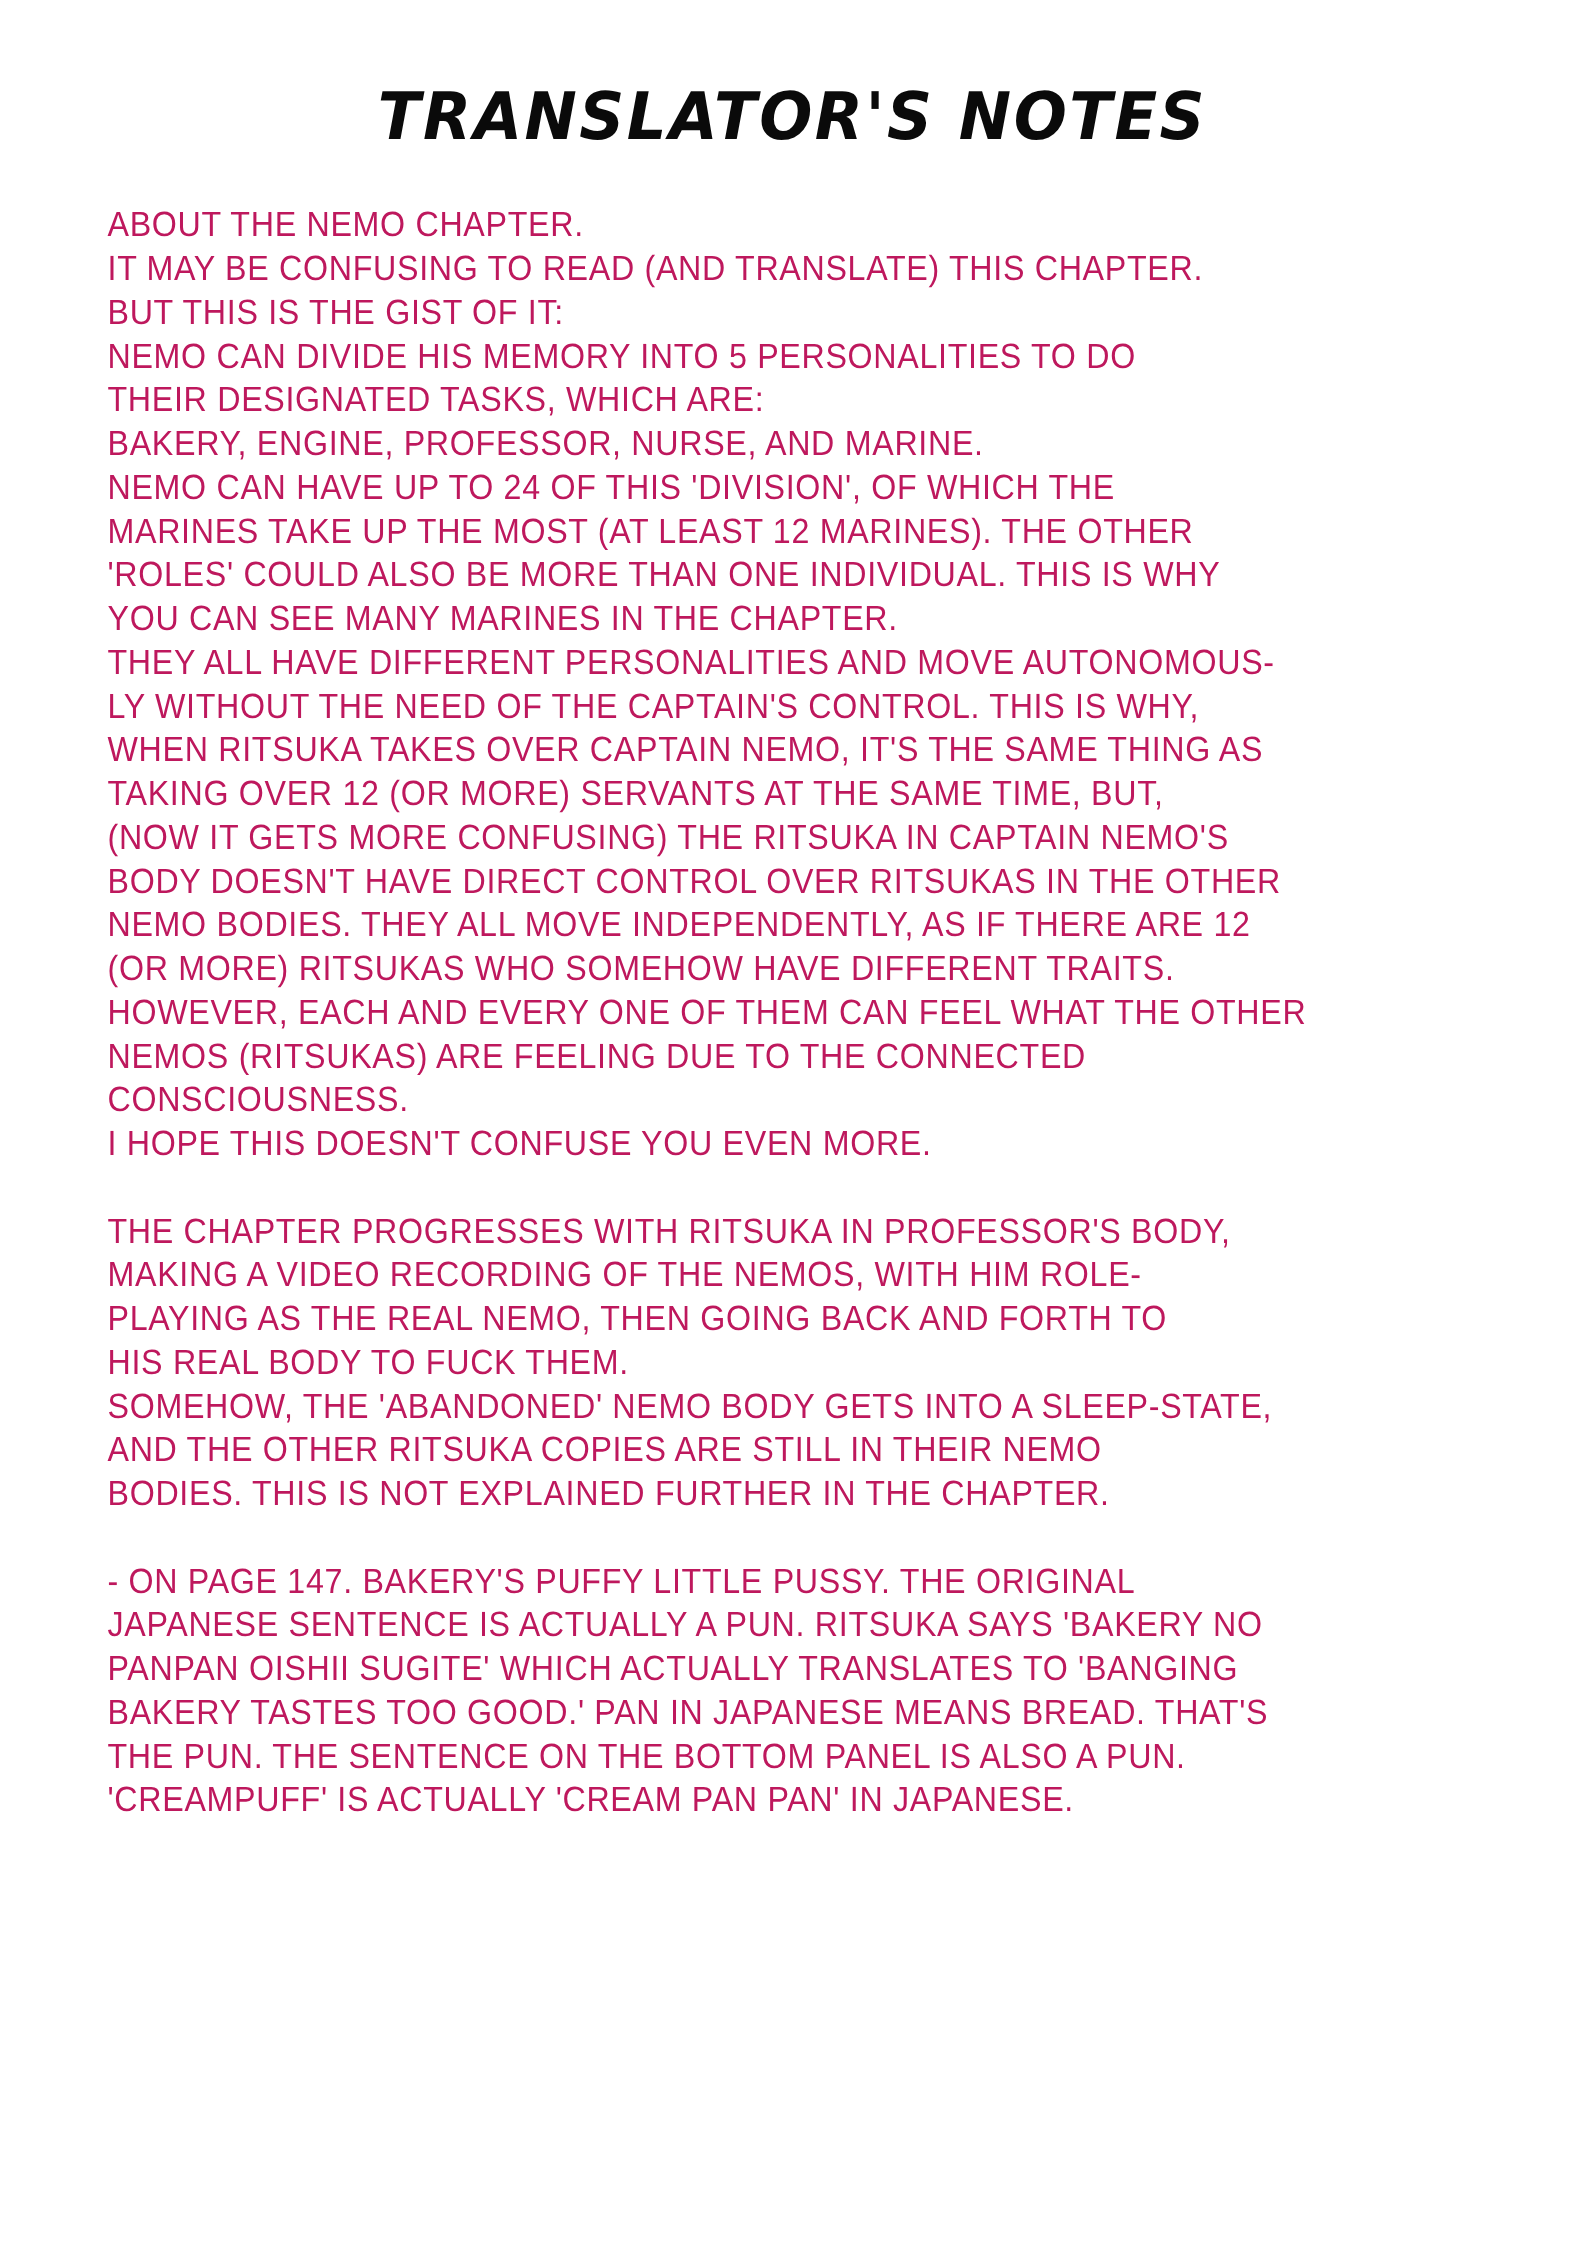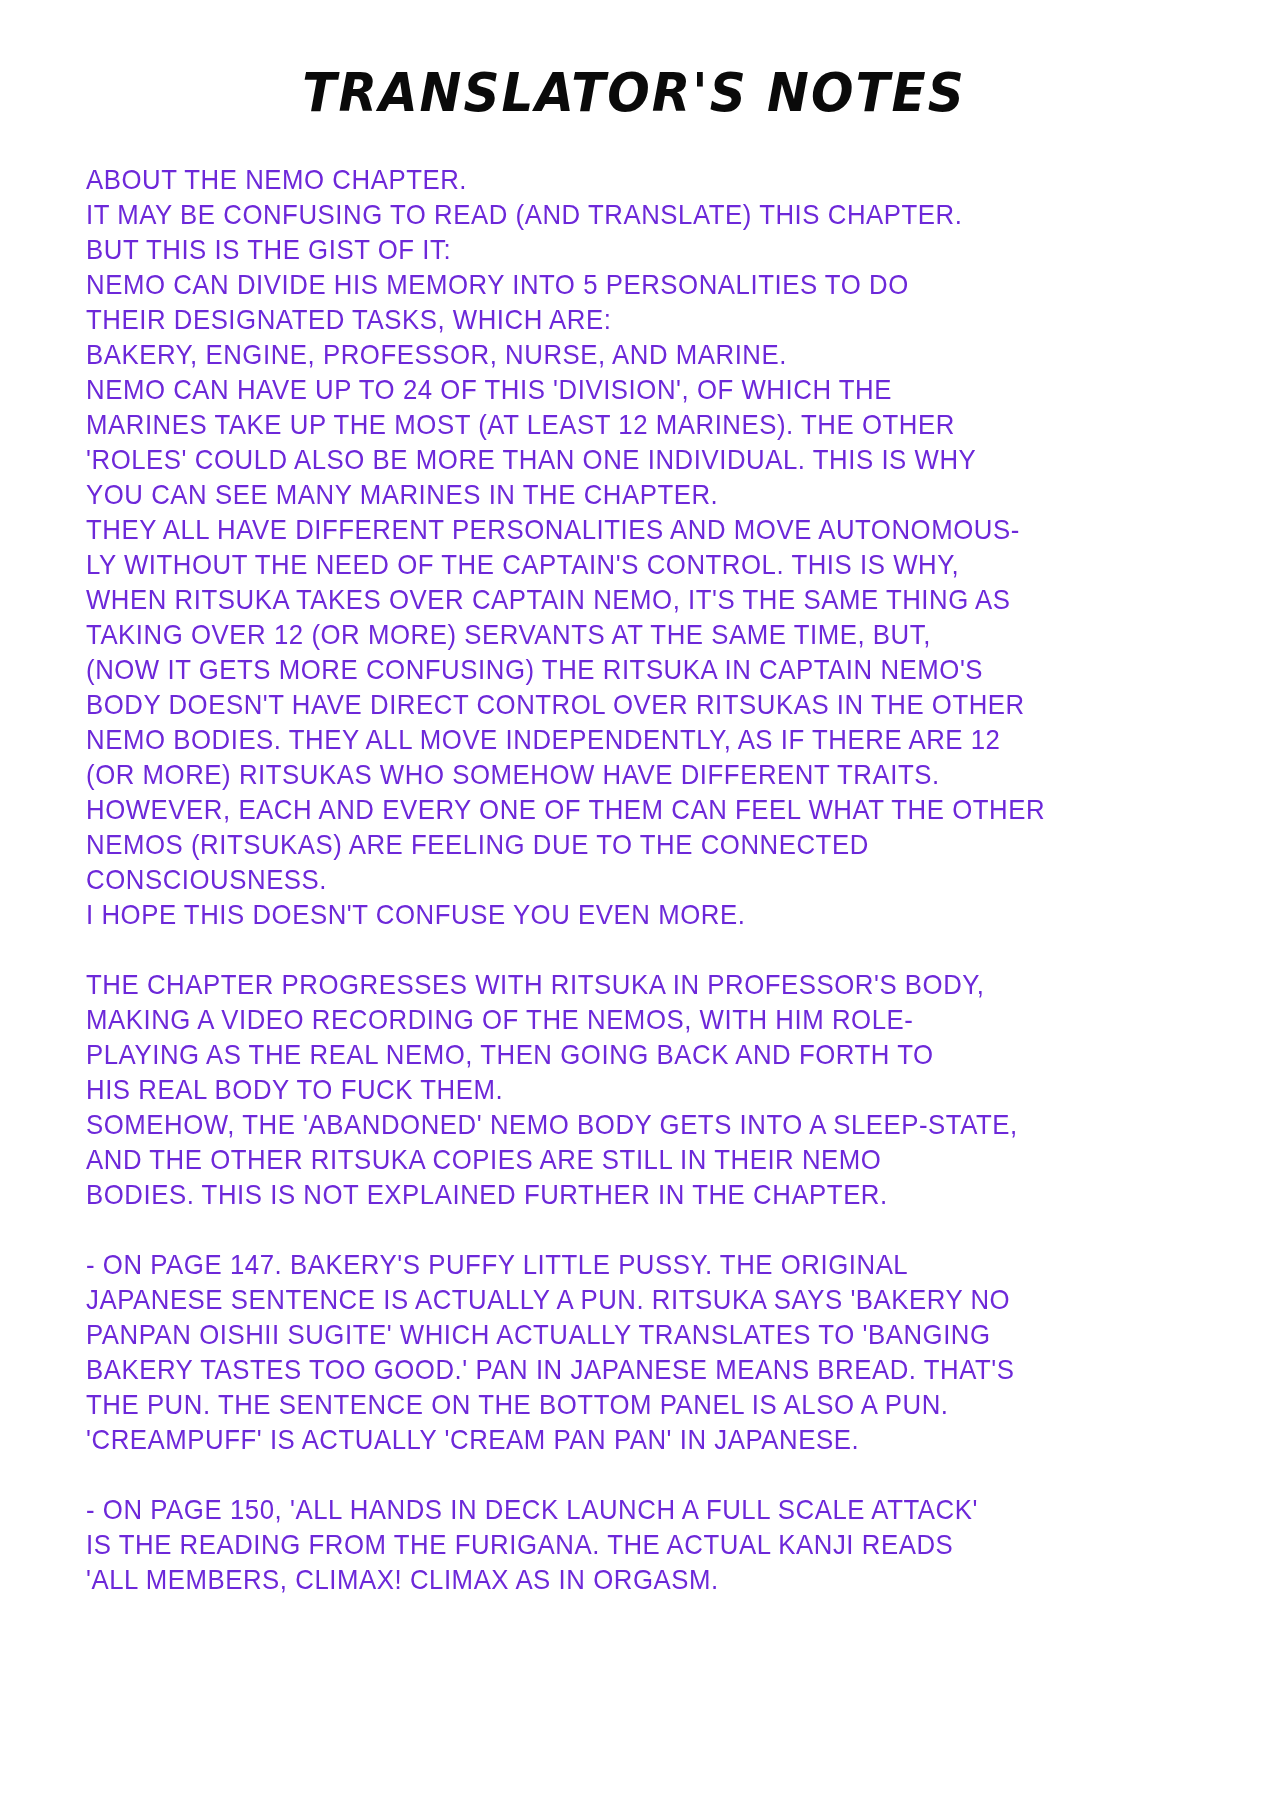--- a/index.html
+++ b/index.html
@@ -37,21 +37,21 @@
     .body {
       position: absolute;
       top: 162px;
       left: 86px;
       width: 1110px;
       font-family: "Liberation Sans", sans-serif;
       font-size: 28px;
       line-height: 35px;
       text-transform: uppercase;
       letter-spacing: 0.6px;
-      color: #6d28d9;
+      color: #be185d;
     }
     .line {
       display: block;
       white-space: nowrap;
       transform-origin: left center;
       transform: scaleX(0.92);
       height: 35px;
     }
     .gap {
       display: block;
@@ -108,19 +108,14 @@
       <span class="line">- ON PAGE 147. BAKERY'S PUFFY LITTLE PUSSY. THE ORIGINAL</span>
       <span class="line">JAPANESE SENTENCE IS ACTUALLY A PUN. RITSUKA SAYS 'BAKERY NO</span>
       <span class="line">PANPAN OISHII SUGITE' WHICH ACTUALLY TRANSLATES TO 'BANGING</span>
       <span class="line">BAKERY TASTES TOO GOOD.' PAN IN JAPANESE MEANS BREAD. THAT'S</span>
       <span class="line">THE PUN. THE SENTENCE ON THE BOTTOM PANEL IS ALSO A PUN.</span>
       <span class="line">'CREAMPUFF' IS ACTUALLY 'CREAM PAN PAN' IN JAPANESE.</span>
     </div>
 
     <span class="gap"></span>
 
-    <div>
-      <span class="line">- ON PAGE 150, 'ALL HANDS IN DECK LAUNCH A FULL SCALE ATTACK'</span>
-      <span class="line">IS THE READING FROM THE FURIGANA. THE ACTUAL KANJI READS</span>
-      <span class="line">'ALL MEMBERS, CLIMAX! CLIMAX AS IN ORGASM.</span>
-    </div>
   </div>
 </div>
 
 </body></html>

